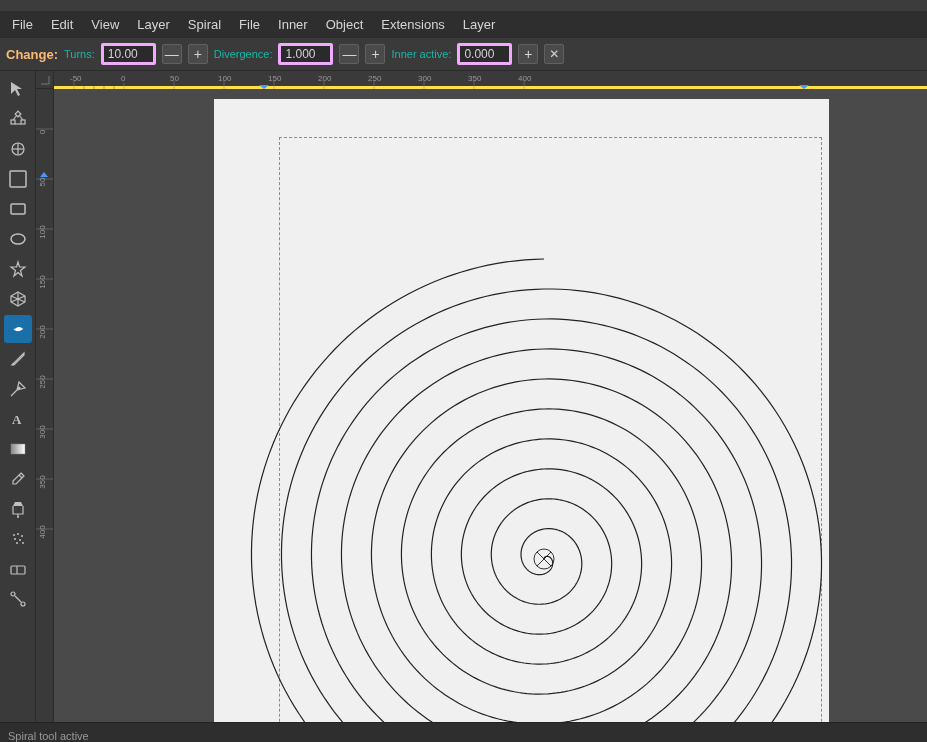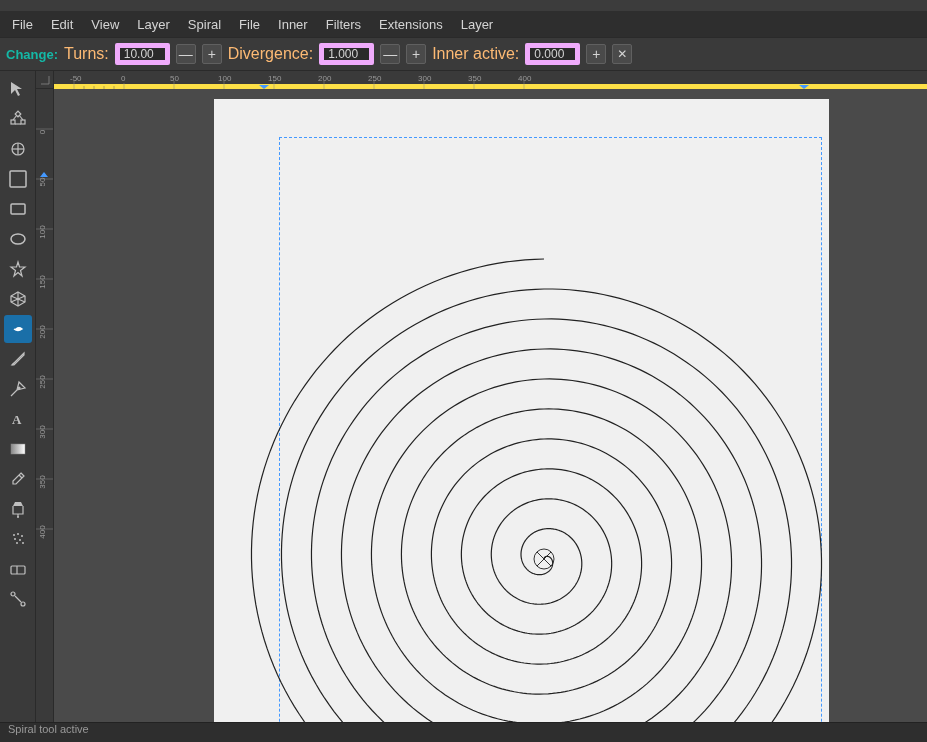--- a/index.html
+++ b/index.html
@@ -40,31 +40,31 @@
       align-items: center;
       background: #3a3a3a;
       height: 34px;
       padding: 0 6px;
       gap: 6px;
       flex-shrink: 0;
       border-top: 1px solid #2a2a2a;
       border-bottom: 1px solid #2a2a2a;
     }
     .toolbar-label {
+      color: #14b8a6;
+      font-size: 11px;
+    }
+    .toolbar-bold {
       color: #fdba74;
-      font-size: 16px;
-    }
-    .toolbar-bold {
-      color: #14b8a6;
       font-size: 13px;
       font-weight: bold;
     }
     .toolbar-input {
       background: #2a2a2a;
-      border: 5px solid #f0abfc;
+      border: 3px solid #f0abfc;
       color: #d4d4d4;
       width: 55px;
       height: 22px;
       padding: 0 4px;
       font-size: 12px;
       border-radius: 2px;
     }
     .toolbar-btn {
       background: #4a4a4a;
       border: 1px solid #606060;
@@ -133,21 +133,21 @@
       display: flex;
       flex-direction: column;
       overflow: hidden;
       position: relative;
     }
 
     
     #ruler-top {
       height: 18px;
       background: #3a3a3a;
-      border-bottom: 5px solid #fde047;
+      border-bottom: 3px solid #fde047;
       display: flex;
       align-items: flex-end;
       padding-left: 18px;
       position: relative;
       flex-shrink: 0;
     }
     .ruler-corner {
       position: absolute;
       left: 0;
       top: 0;
@@ -205,39 +205,39 @@
       border: 1px dashed #4499ff;
       pointer-events: none;
     }
 
     
     #statusbar {
       height: 20px;
       background: #2e2e2e;
       border-top: 1px solid #222;
       display: flex;
-      align-items: flex-start;
+      align-items: flex-end;
       padding: 0 8px;
       font-size: 11px;
       color: #999;
       flex-shrink: 0;
     }
   </style>
 </head>
 <body>
 
 <div id="menubar">
   <span class="menu-item">File</span>
   <span class="menu-item">Edit</span>
   <span class="menu-item">View</span>
   <span class="menu-item">Layer</span>
   <span class="menu-item">Spiral</span>
   <span class="menu-item">File</span>
   <span class="menu-item">Inner</span>
-  <span class="menu-item">Filters</span>
+  <span class="menu-item">Object</span>
   <span class="menu-item">Extensions</span>
   <span class="menu-item">Layer</span>
 </div>
 
 <div id="toolbar">
   <span class="toolbar-bold">Change:</span>
   <span class="toolbar-label">Turns:</span>
   <input class="toolbar-input" type="text" value="10.00" style="">
   <button class="toolbar-btn">—</button>
   <button class="toolbar-btn">+</button>

